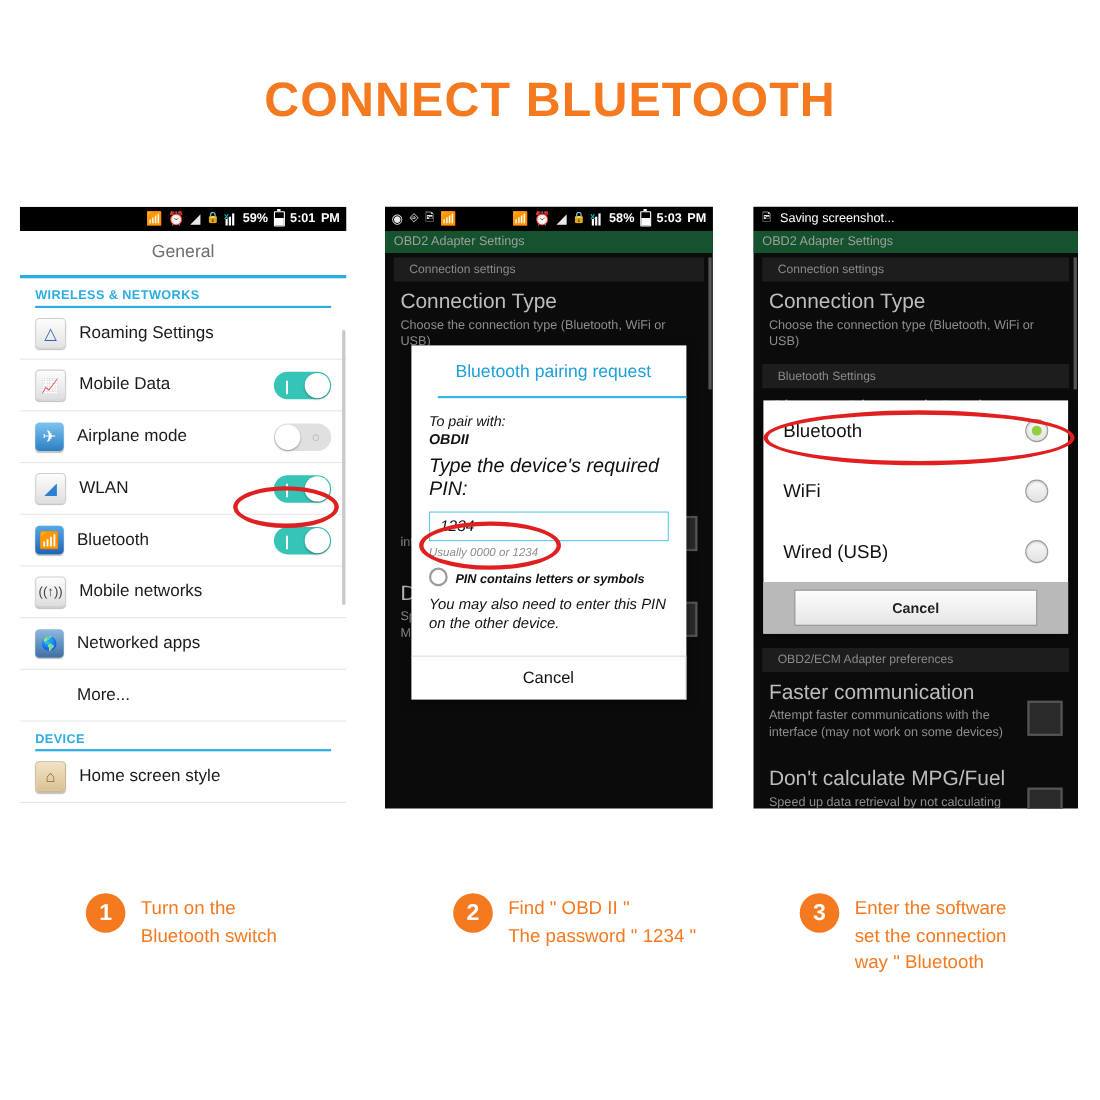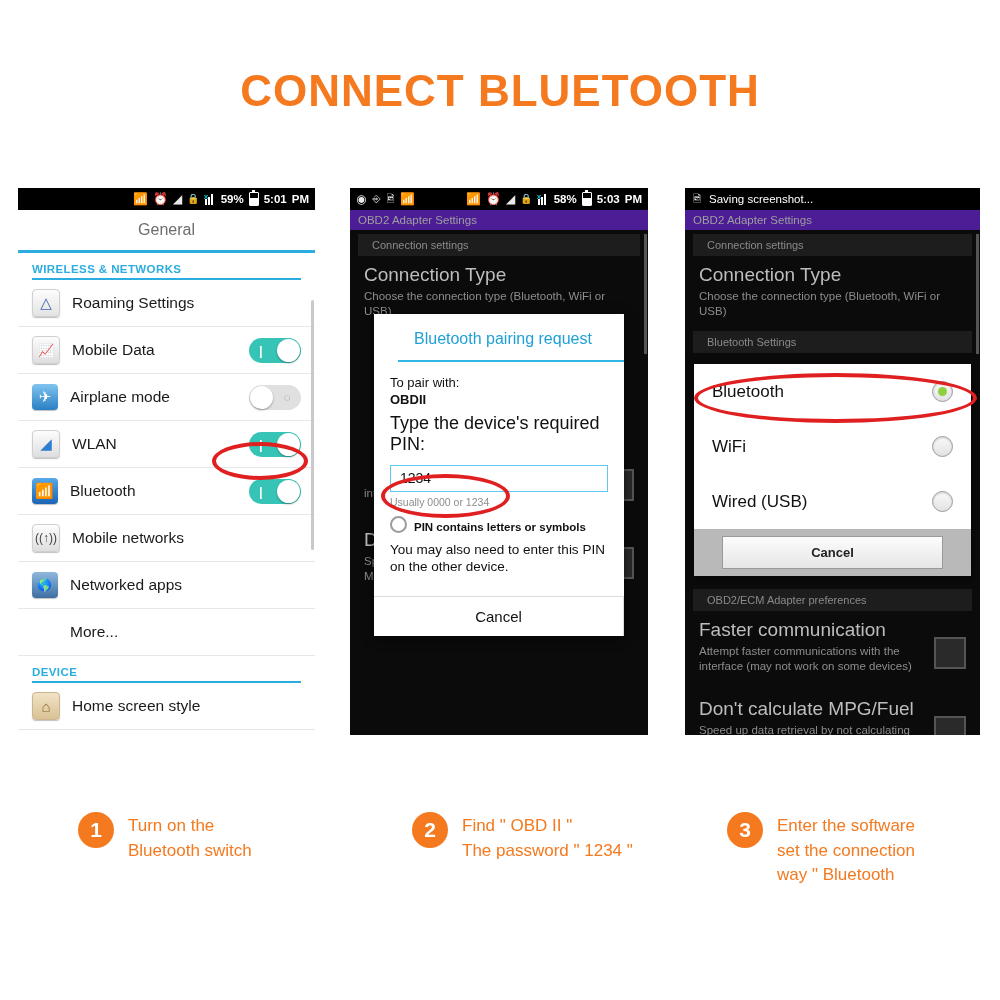--- a/index.html
+++ b/index.html
@@ -73,38 +73,38 @@
   .toggle.on .knob{right:1px;}
   .toggle.off .knob{left:1px;}
   .toggle .mark{font-size:13px;font-weight:bold;}
   .toggle.on .mark{color:#fff;}
   .toggle.off .mark{color:#b0b0b0;}
   .row.more{justify-content:flex-start;padding-left:52px;}
   .row.more .lbl{font-size:15.5px;color:#1a1a1a;}
   .scrollbar{position:absolute;right:1px;top:112px;width:3px;height:250px;background:#c9c9c9;border-radius:2px;}
 
   
-  .appbar{height:20px;background:#4c1d95;color:#9e9e9e;font-size:11.5px;
+  .appbar{height:20px;background:#14532d;color:#9e9e9e;font-size:11.5px;
           display:flex;align-items:center;padding-left:8px;box-sizing:border-box;}
   .catbar{background:#1d1d1d;color:#8a8a8a;font-size:11px;padding:5px 0 5px 14px;
           margin:4px 8px 0 8px;}
   .pref{padding:8px 14px 6px 14px;}
   .pref .t{font-size:19px;color:#bdbdbd;font-weight:normal;line-height:1.15;}
   .pref .s{font-size:11.5px;color:#8d8d8d;line-height:1.32;margin-top:3px;max-width:215px;}
   .pref.withbox{position:relative;}
   .pref .chk{position:absolute;right:14px;top:26px;width:28px;height:28px;
              border:2px solid #555;background:#2a2a2a;}
   .dark-scroll{position:absolute;right:1px;top:46px;width:3px;height:120px;background:#555;}
 
   
   .dialog{position:absolute;left:24px;top:126px;width:250px;background:#fff;
           box-shadow:0 2px 10px rgba(0,0,0,.6);}
   .dlg-title{font-size:16px;color:#1FA0D6;padding:16px 16px 12px 16px;
              border-bottom:2px solid #33B5E5;margin-left:24px;}
-  .dlg-body{padding:12px 16px 8px 16px;}
+  .dlg-body{padding:12px 16px 8px 16px;font-style:italic;}
   .dlg-body .p{font-size:13px;color:#111;line-height:1.35;}
   .dlg-body .b{font-size:13px;color:#111;font-weight:bold;}
   .dlg-body .q{font-size:18px;color:#111;margin-top:6px;}
   .pin-input{margin-top:10px;height:27px;border:1px solid #5EC8EE;background:#fff;
              display:flex;align-items:center;padding-left:9px;box-sizing:border-box;
              font-size:14px;color:#111;}
   .hint{font-size:10.5px;color:#8d8d8d;margin-top:4px;}
   .radio-line{display:flex;align-items:flex-end;gap:7px;margin-top:8px;}
   .radio{width:13px;height:13px;border:2px solid #9b9b9b;border-radius:50%;flex:none;background:#fff;}
   .radio-line .rl{font-size:11.5px;color:#111;font-weight:bold;}

